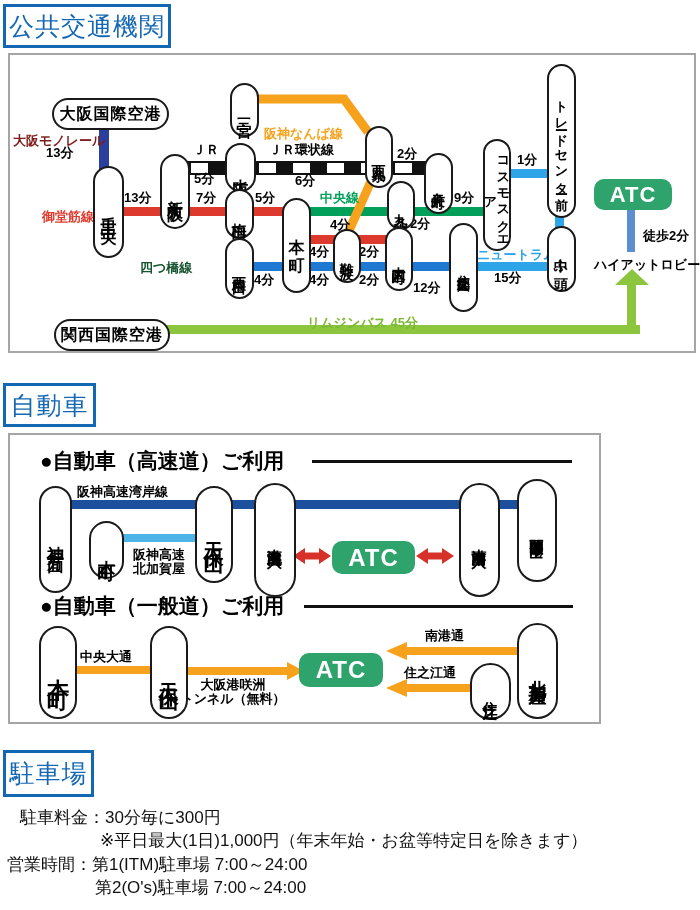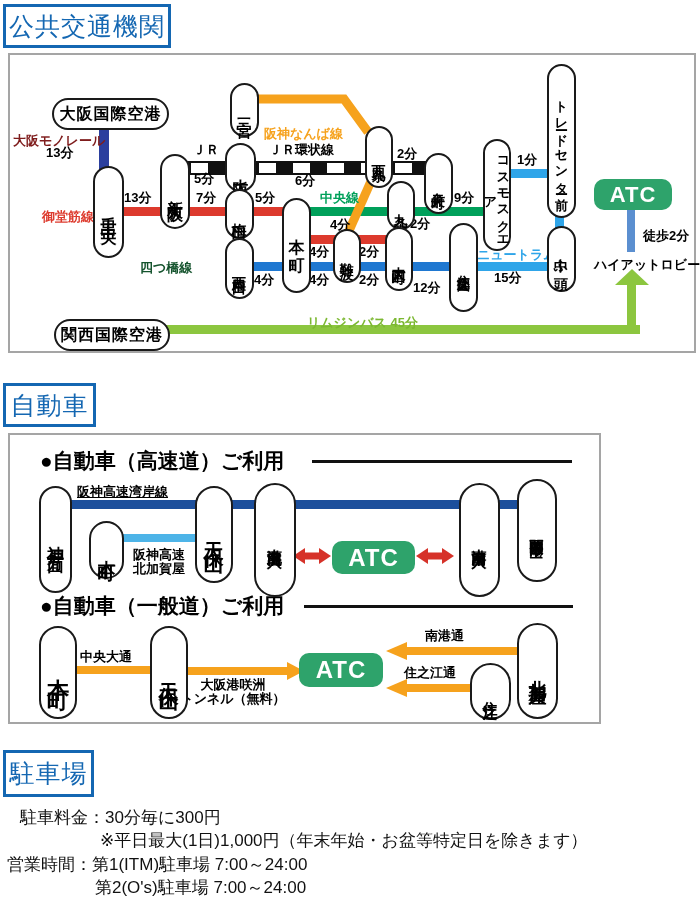--- a/index.html
+++ b/index.html
@@ -126,21 +126,21 @@
   <div class="sec-head" style="left:3px;top:383px;width:87px;height:38px;font-family:Liberation Serif, serif;">自動車</div>
 
   <div class="panel" style="left:8px;top:433px;width:589px;height:287px;">
 
     <div class="car-head" style="left:30px;top:12px;">●自動車（高速道）ご利用</div>
     <div class="rule" style="left:302px;top:25px;width:260px;"></div>
 
     <div class="hline bg-wangan" style="left:52px;top:65px;width:462px;height:9px;"></div>
     <div class="hline bg-port" style="left:100px;top:99px;width:110px;height:8px;"></div>
 
-    <div class="lbl" style="left:67px;top:50px;text-decoration:underline;">阪神高速湾岸線</div>
+    <div class="lbl" style="left:67px;top:50px;">阪神高速湾岸線</div>
     <div class="lbl lbl2" style="left:111px;top:113px;width:76px;">
       <div>阪神高速</div>
       <div>北加賀屋</div>
     </div>
 
     <div class="oval v" style="left:29px;top:51px;width:29px;height:103px;font-size:17px;letter-spacing:4px;">神戸方面</div>
     <div class="oval v" style="left:79px;top:86px;width:31px;height:54px;font-size:18px;letter-spacing:5px;">本町</div>
     <div class="oval v" style="left:185px;top:51px;width:34px;height:93px;font-size:20px;letter-spacing:6px;">天保山</div>
     <div class="oval v" style="left:244px;top:48px;width:38px;height:110px;font-size:15px;letter-spacing:1px;">南港北出入口</div>
     <div class="oval v" style="left:449px;top:48px;width:37px;height:110px;font-size:15px;letter-spacing:1px;">南港南出入口</div>

